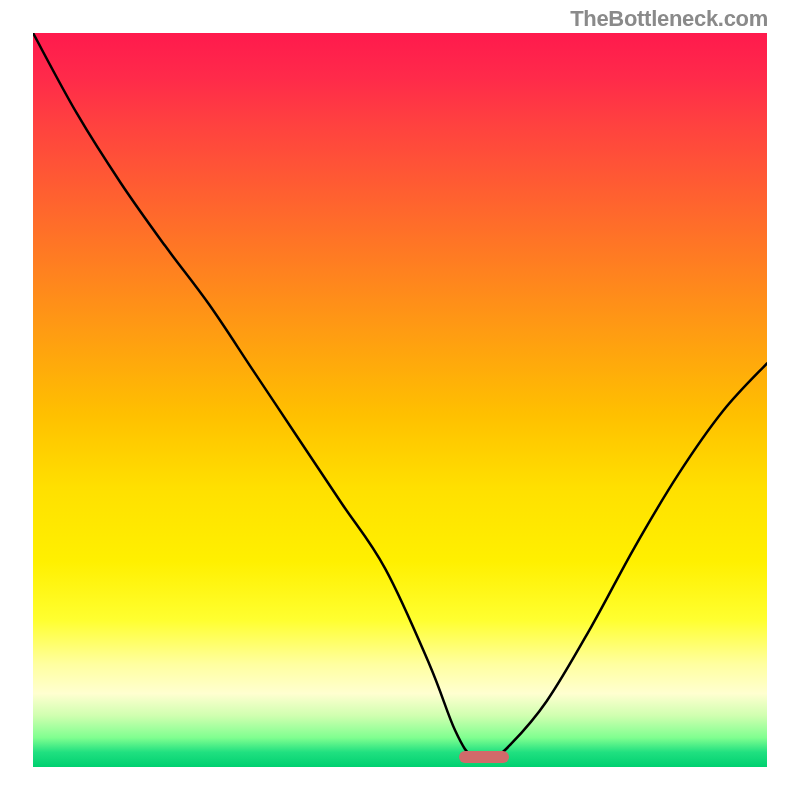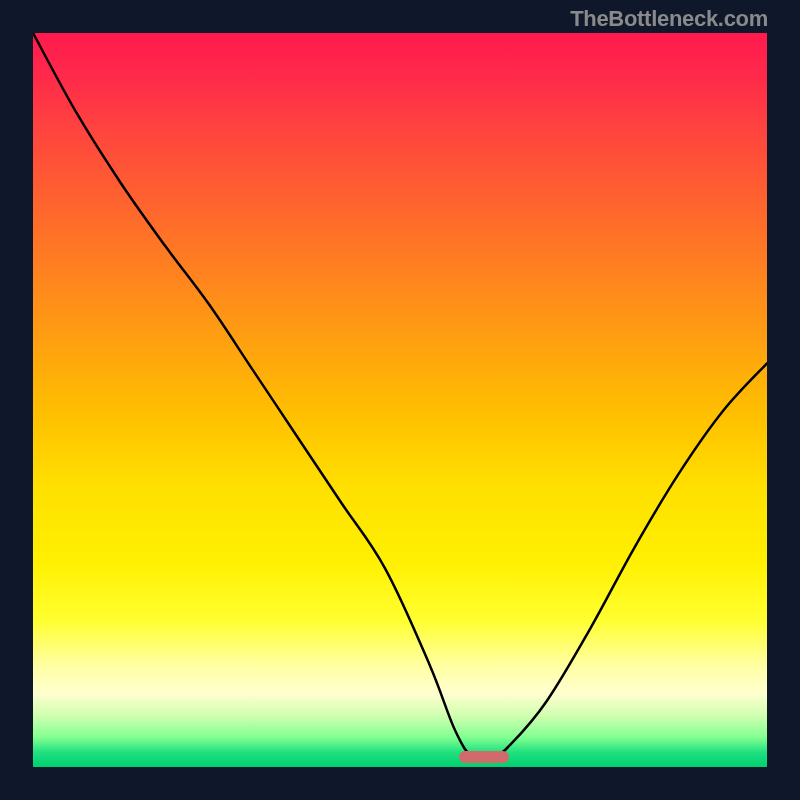--- a/index.html
+++ b/index.html
@@ -7,21 +7,21 @@
     padding: 0;
     width: 800px;
     height: 800px;
     background: #000;
     overflow: hidden;
   }
   .chart-container {
     position: relative;
     width: 800px;
     height: 800px;
-    background: #0f172a;
+    background: #ffffff;
   }
   .plot-area {
     position: absolute;
     left: 33px;
     top: 33px;
     width: 734px;
     height: 734px;
     overflow: hidden;
   }
   .gradient-bg {

